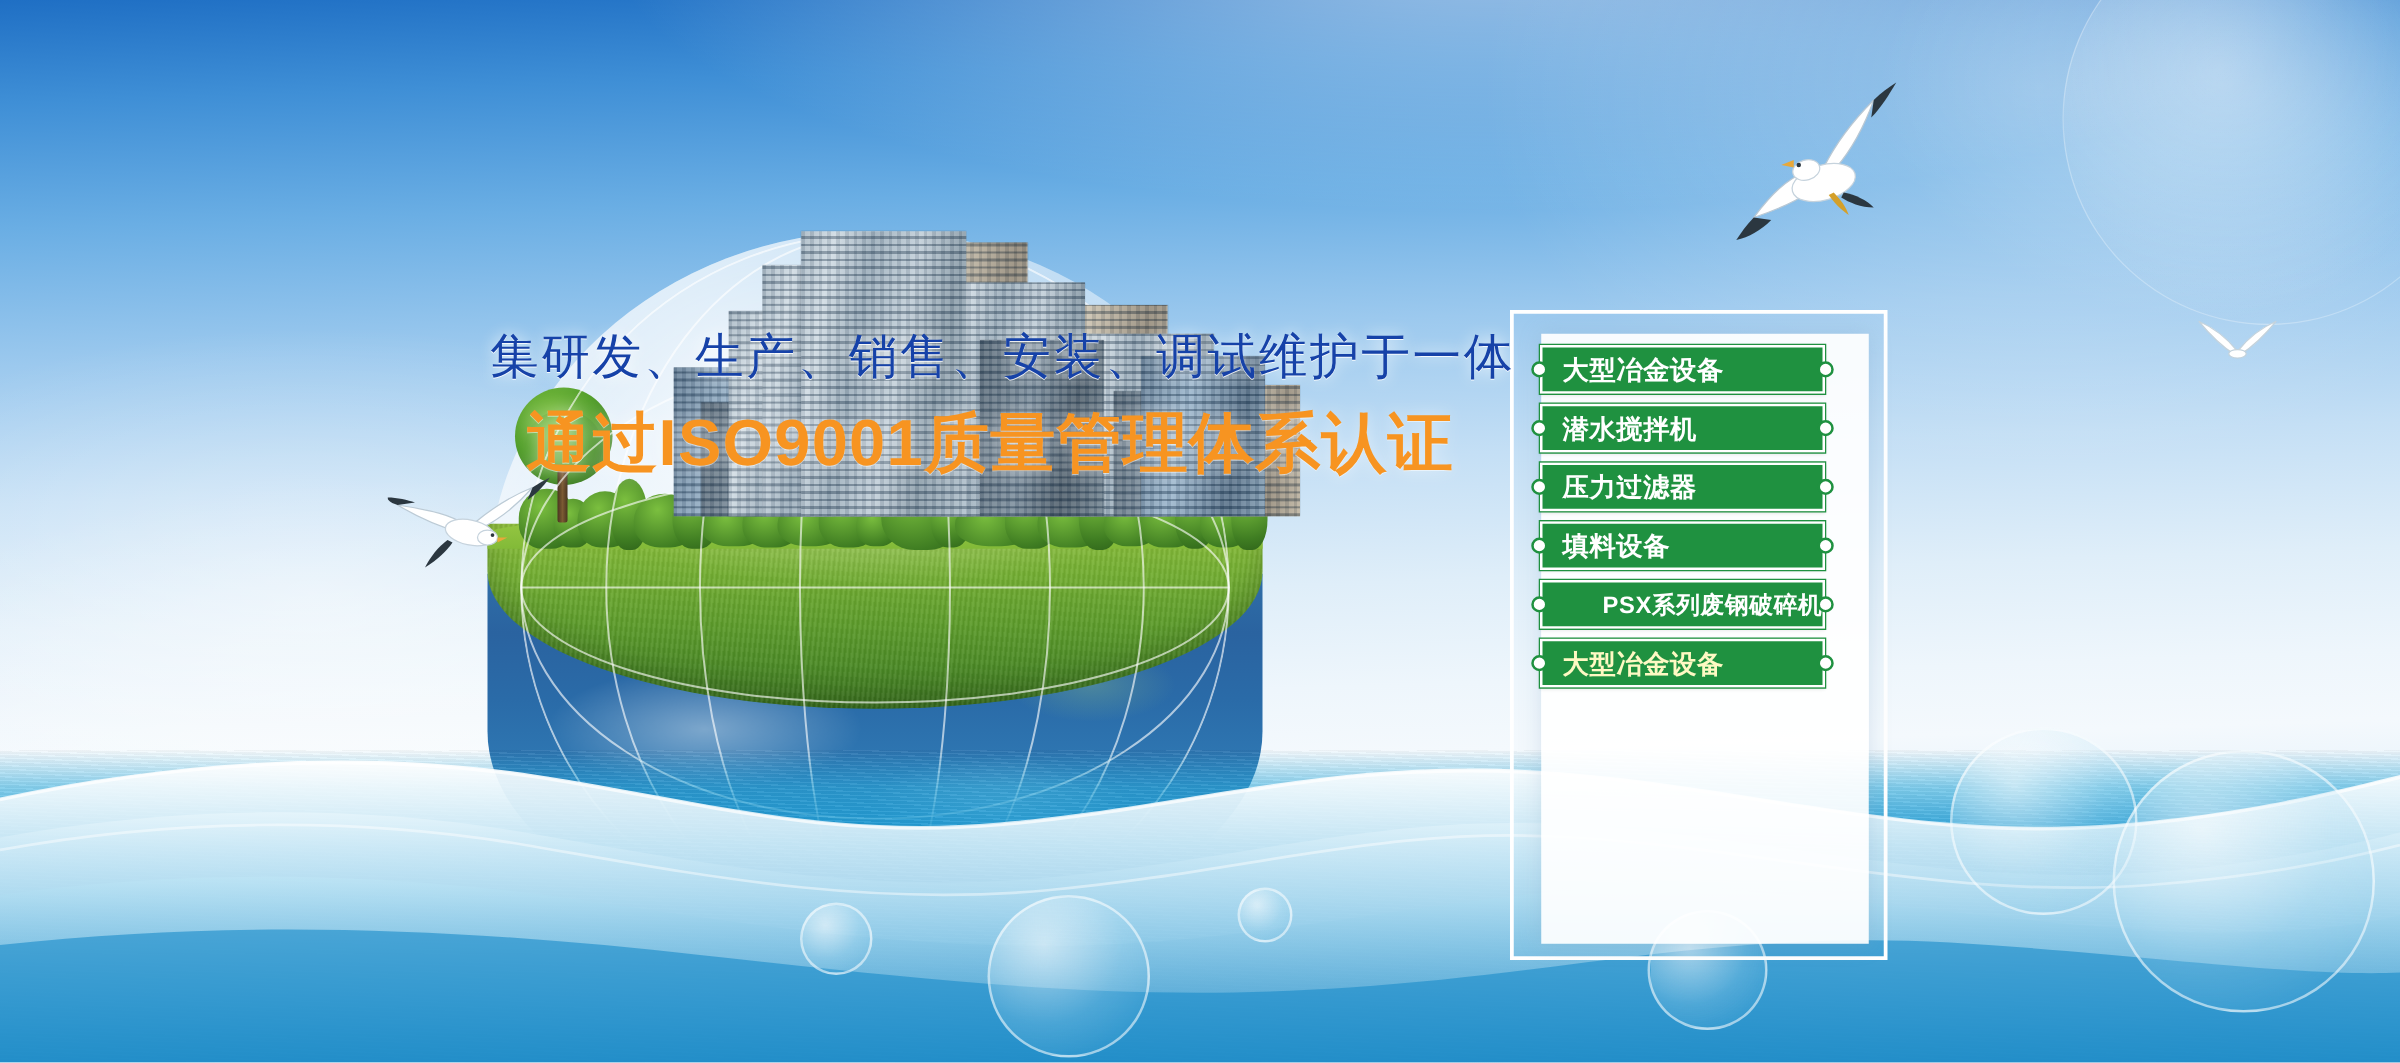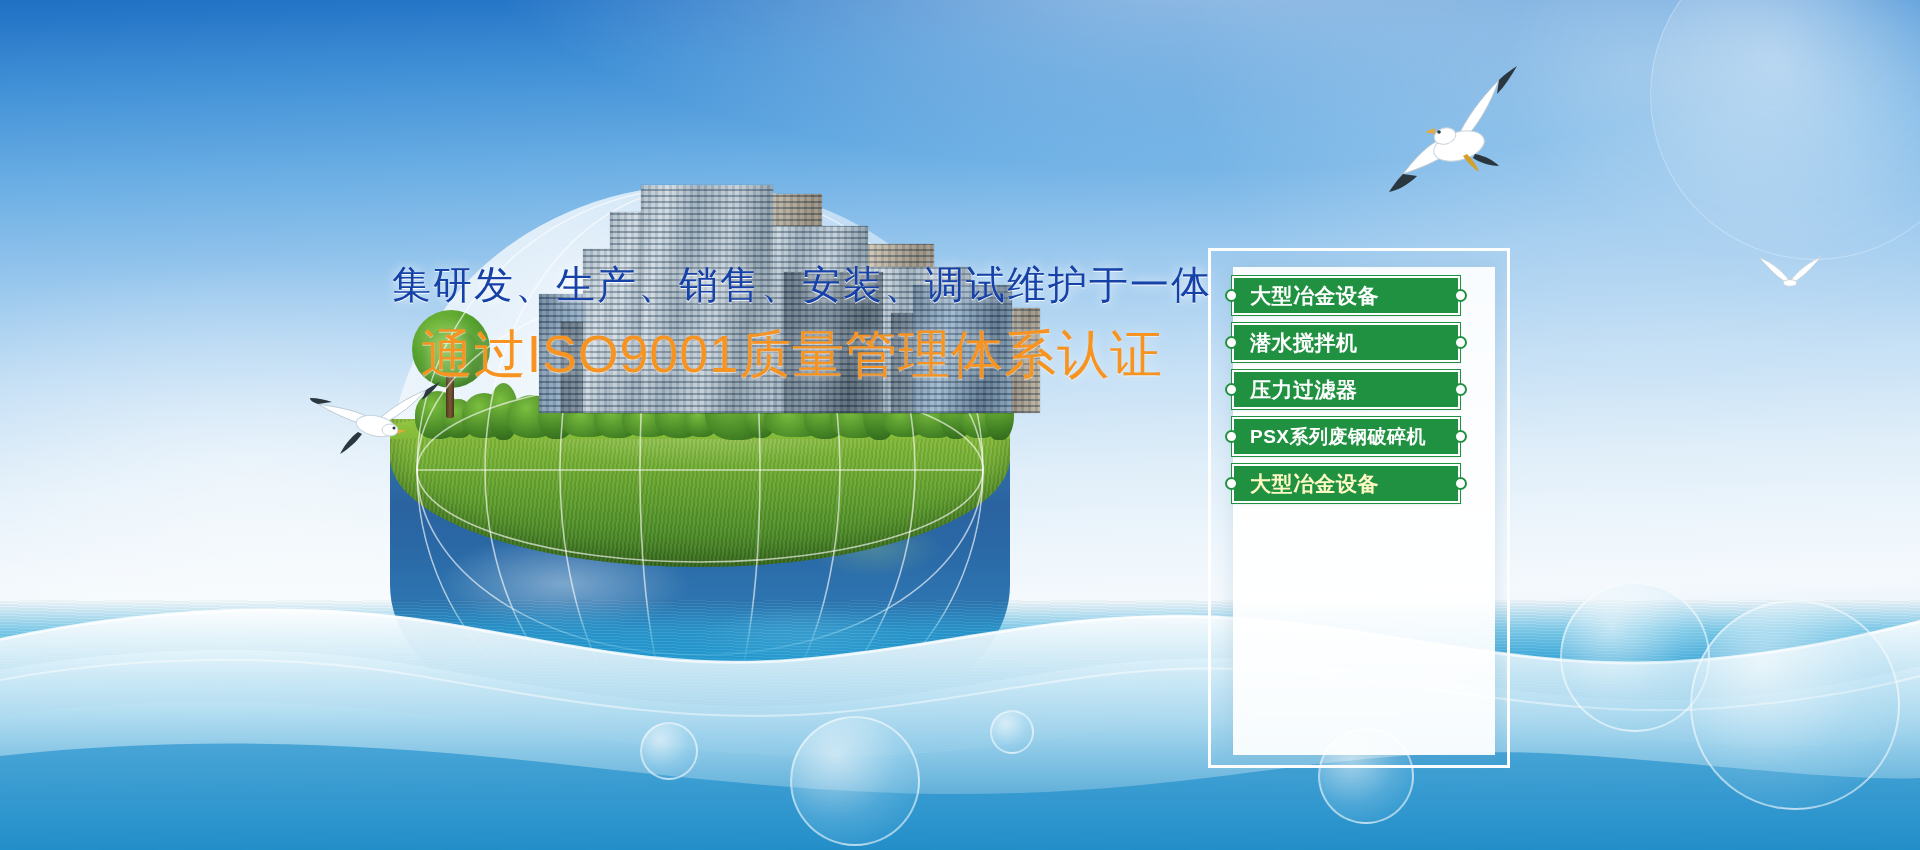--- a/index.html
+++ b/index.html
@@ -161,21 +161,21 @@
     z-index:30;
   }
   #headline .line1 {
     font-size:39px; font-weight:normal; letter-spacing:2px;
     color:#1642a8;
     white-space:nowrap;
     text-shadow:0 1px 0 rgba(255,255,255,.85), 0 0 12px rgba(255,255,255,.9);
   }
   #headline .line2 {
     margin-top:8px;
-    font-size:52px; font-weight:normal; letter-spacing:1px;
+    font-size:52px; font-weight:bold; letter-spacing:1px;
     color:#f79421;
     white-space:nowrap;
     text-shadow:0 1px 0 rgba(255,255,255,.5), 0 0 14px rgba(255,255,255,.55);
   }
 
   
   #panel {
     position:absolute; left:1208px; top:248px;
     width:302px; height:520px;
     border:3px solid #ffffff;
@@ -404,20 +404,25 @@
         <span>潜水搅拌机</span>
         <span class="knob r" style="border-color: rgb(31, 145, 64);"></span>
       </div>
       <div class="pitem" style="background: rgb(31, 145, 64); color: #ffffff;">
         <span class="knob l" style="border-color: rgb(31, 145, 64);"></span>
         <span>压力过滤器</span>
         <span class="knob r" style="border-color: rgb(31, 145, 64);"></span>
       </div>
       <div class="pitem" style="background: rgb(31, 145, 64); color: rgb(255, 255, 255);">
         <span class="knob l" style="border-color: rgb(31, 145, 64);"></span>
+        <span>填料设备</span>
+        <span class="knob r" style="border-color: rgb(31, 145, 64);"></span>
+      </div>
+      <div class="pitem" style="background: rgb(31, 145, 64); color: rgb(255, 255, 255); justify-content: flex-end;">
+        <span class="knob l" style="border-color: rgb(31, 145, 64);"></span>
         <span style="font-size: 19px;">PSX系列废钢破碎机</span>
         <span class="knob r" style="border-color: rgb(31, 145, 64);"></span>
       </div>
       <div class="pitem" style="background: rgb(31, 145, 64); color: #fef9c3;">
         <span class="knob l" style="border-color: rgb(31, 145, 64);"></span>
         <span>大型冶金设备</span>
         <span class="knob r" style="border-color: rgb(31, 145, 64);"></span>
       </div>
     </div>
 

